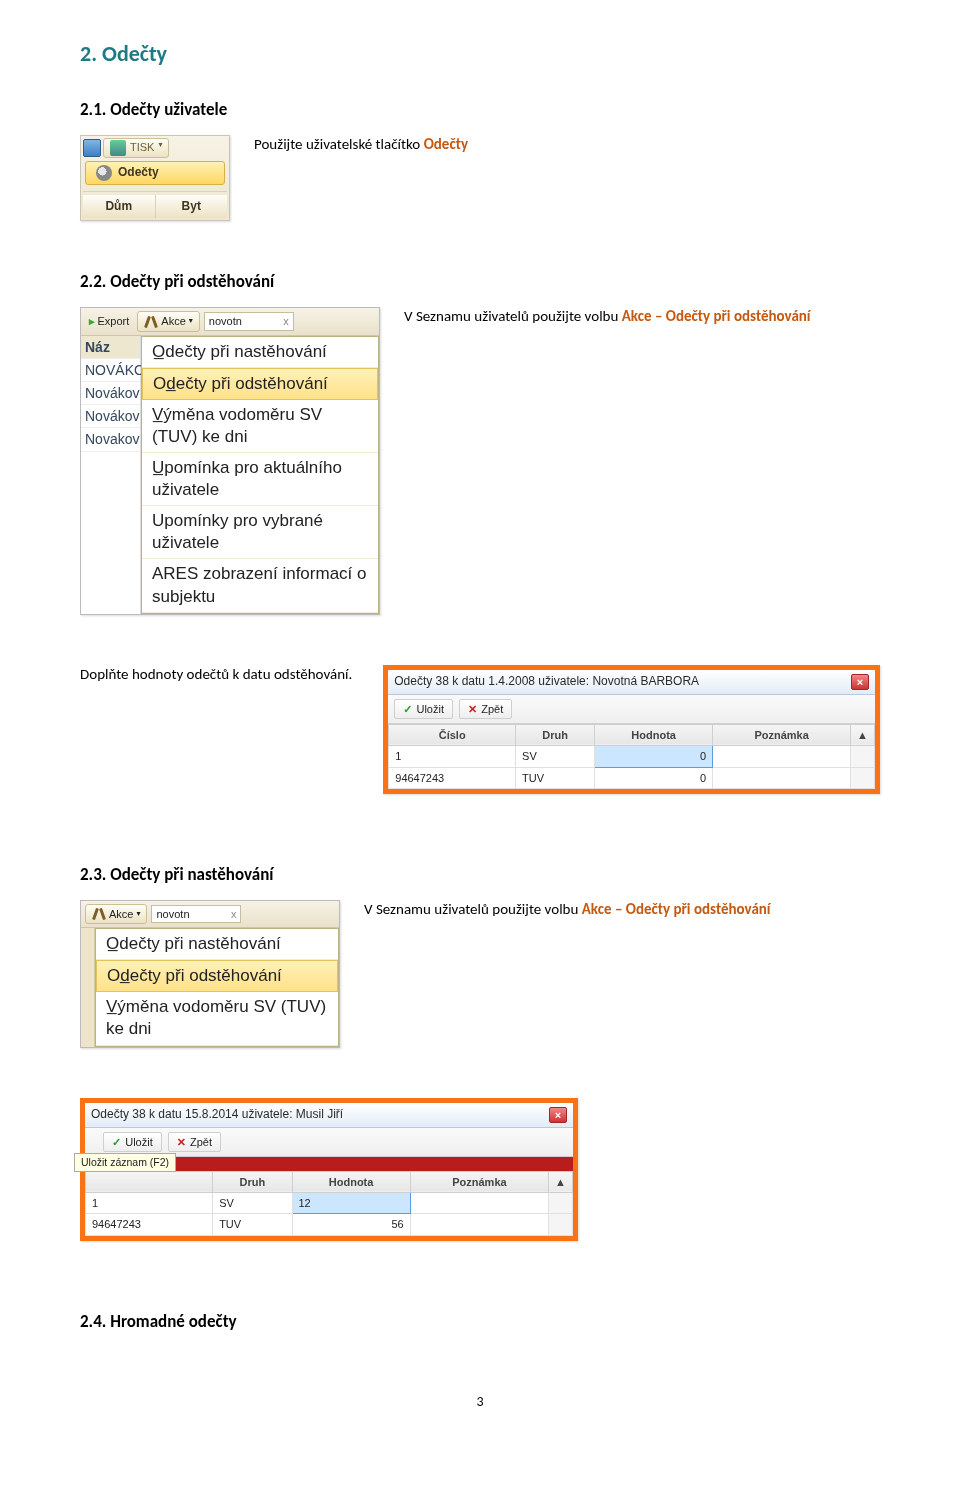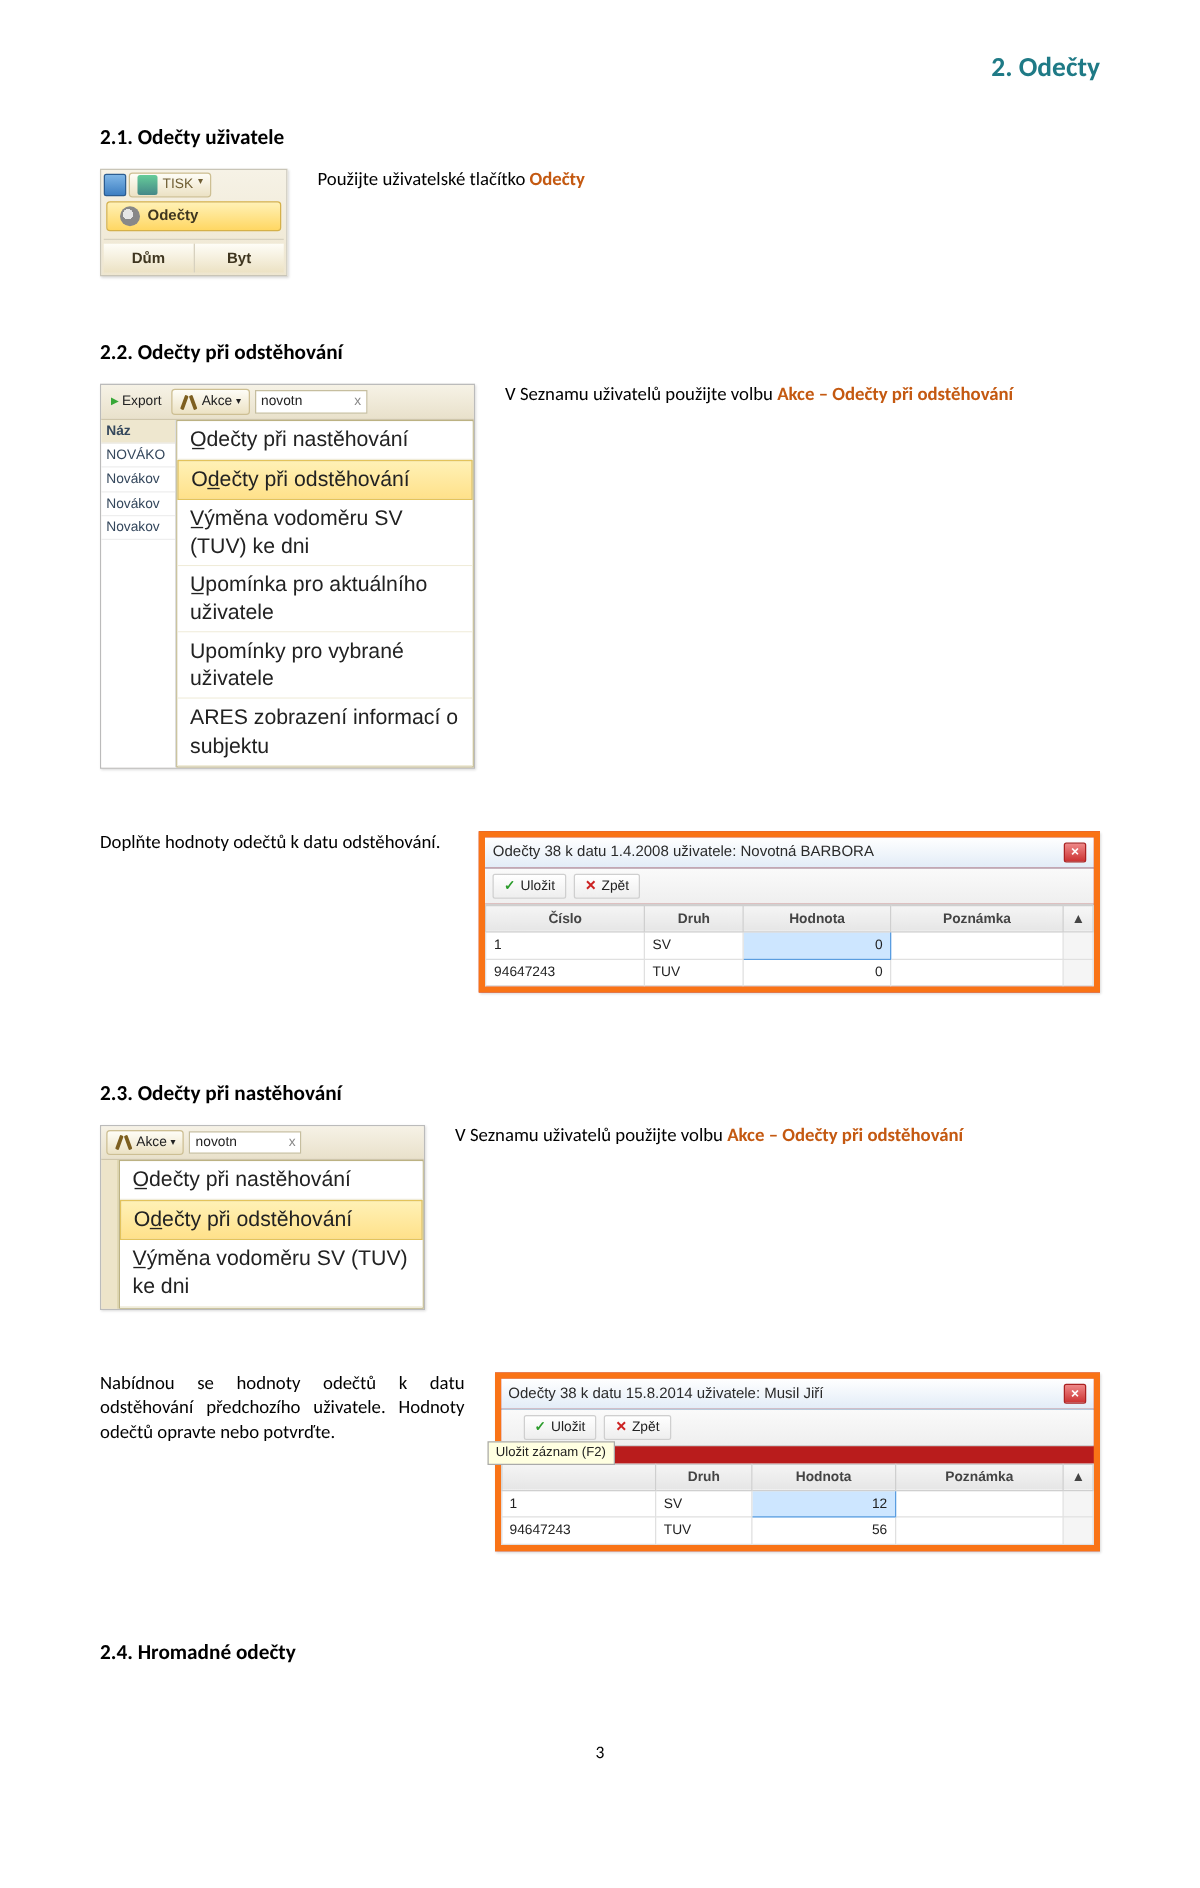--- a/index.html
+++ b/index.html
@@ -10,21 +10,20 @@
     background: #fff;
     width: 960px;
     padding: 40px 80px 40px 80px;
     line-height: 1.3;
   }
   h1.section-title {
     color: #1f7a86;
     font-size: 22px;
     font-weight: bold;
     margin-bottom: 30px;
-    text-align: right;
   }
   h2.subsection {
     font-size: 17px;
     font-weight: bold;
     color: #000;
     margin-bottom: 14px;
   }
   .row { display: flex; gap: 24px; align-items: flex-start; margin-bottom: 20px; }
   .link-like { color: #c45911; font-weight: bold; }
   .para { font-size: 15px; margin-bottom: 10px; }
@@ -141,21 +140,21 @@
     background: linear-gradient(#e2d9bd,#d5ca9f);
     border-bottom: 1px solid #b9ae7f;
     font-size: 11px;
     font-weight: bold;
     color: #4a4428;
   }
   .menu-tabs div { padding: 3px 8px; border-right: 1px solid #c9be91; }
   .menu-names {
     width: 60px;
     display: flex; flex-direction: column;
-    font-size: 11px;
+    font-size: 14px;
     color: #34475c;
     background: #fff;
     border-right: 1px solid #ddd;
   }
   .menu-names div { padding: 2px 4px; border-bottom: 1px solid #eee; }
   .menu-body { display: flex; }
   .dropdown-list {
     flex: 1;
     background: #fdfdfb;
     border: 1px solid #bcb283;
@@ -393,21 +392,20 @@
   </div>
   <p class="para">
     <span>V Seznamu uživatelů použijte volbu </span>
     <span class="link-like">Akce – Odečty při odstěhování</span>
   </p>
 </div>
 
 <div class="spacer-30"></div>
 
 <div class="row">
-  <p class="para" style="width:300px;text-align:justify;">Nabídnou se hodnoty odečtů k datu odstěhování předchozího uživatele. Hodnoty odečtů opravte nebo potvrďte.</p>
   <div class="shot shot-dialog">
     <div class="dialog-titlebar">
       <span>Odečty 38 k datu 15.8.2014 uživatele: Musil Jiří</span>
       <span class="icon-close">×</span>
     </div>
     <div class="dialog-toolbar" style="position:relative;">
       <div class="tb-btn tooltip-box">
         <span class="tick">✓</span>
         <span>Uložit</span>
         <span class="tooltip-text">Uložit záznam (F2)</span>
@@ -424,21 +422,21 @@
             <th>Druh</th>
             <th>Hodnota</th>
             <th>Poznámka</th>
             <th class="scroller">▲</th>
           </tr>
         </thead>
       <tbody id="d2b">
           <tr>
             <td>1</td>
             <td>SV</td>
-            <td class="sel" style="text-align: right;">12</td>
+            <td class="sel" style="">12</td>
             <td></td>
             <td style="background: rgb(245, 245, 245);"></td>
           </tr>
           <tr>
             <td>94647243</td>
             <td>TUV</td>
             <td style="text-align: right;">56</td>
             <td></td>
             <td style="background: rgb(245, 245, 245);"></td>
           </tr>

